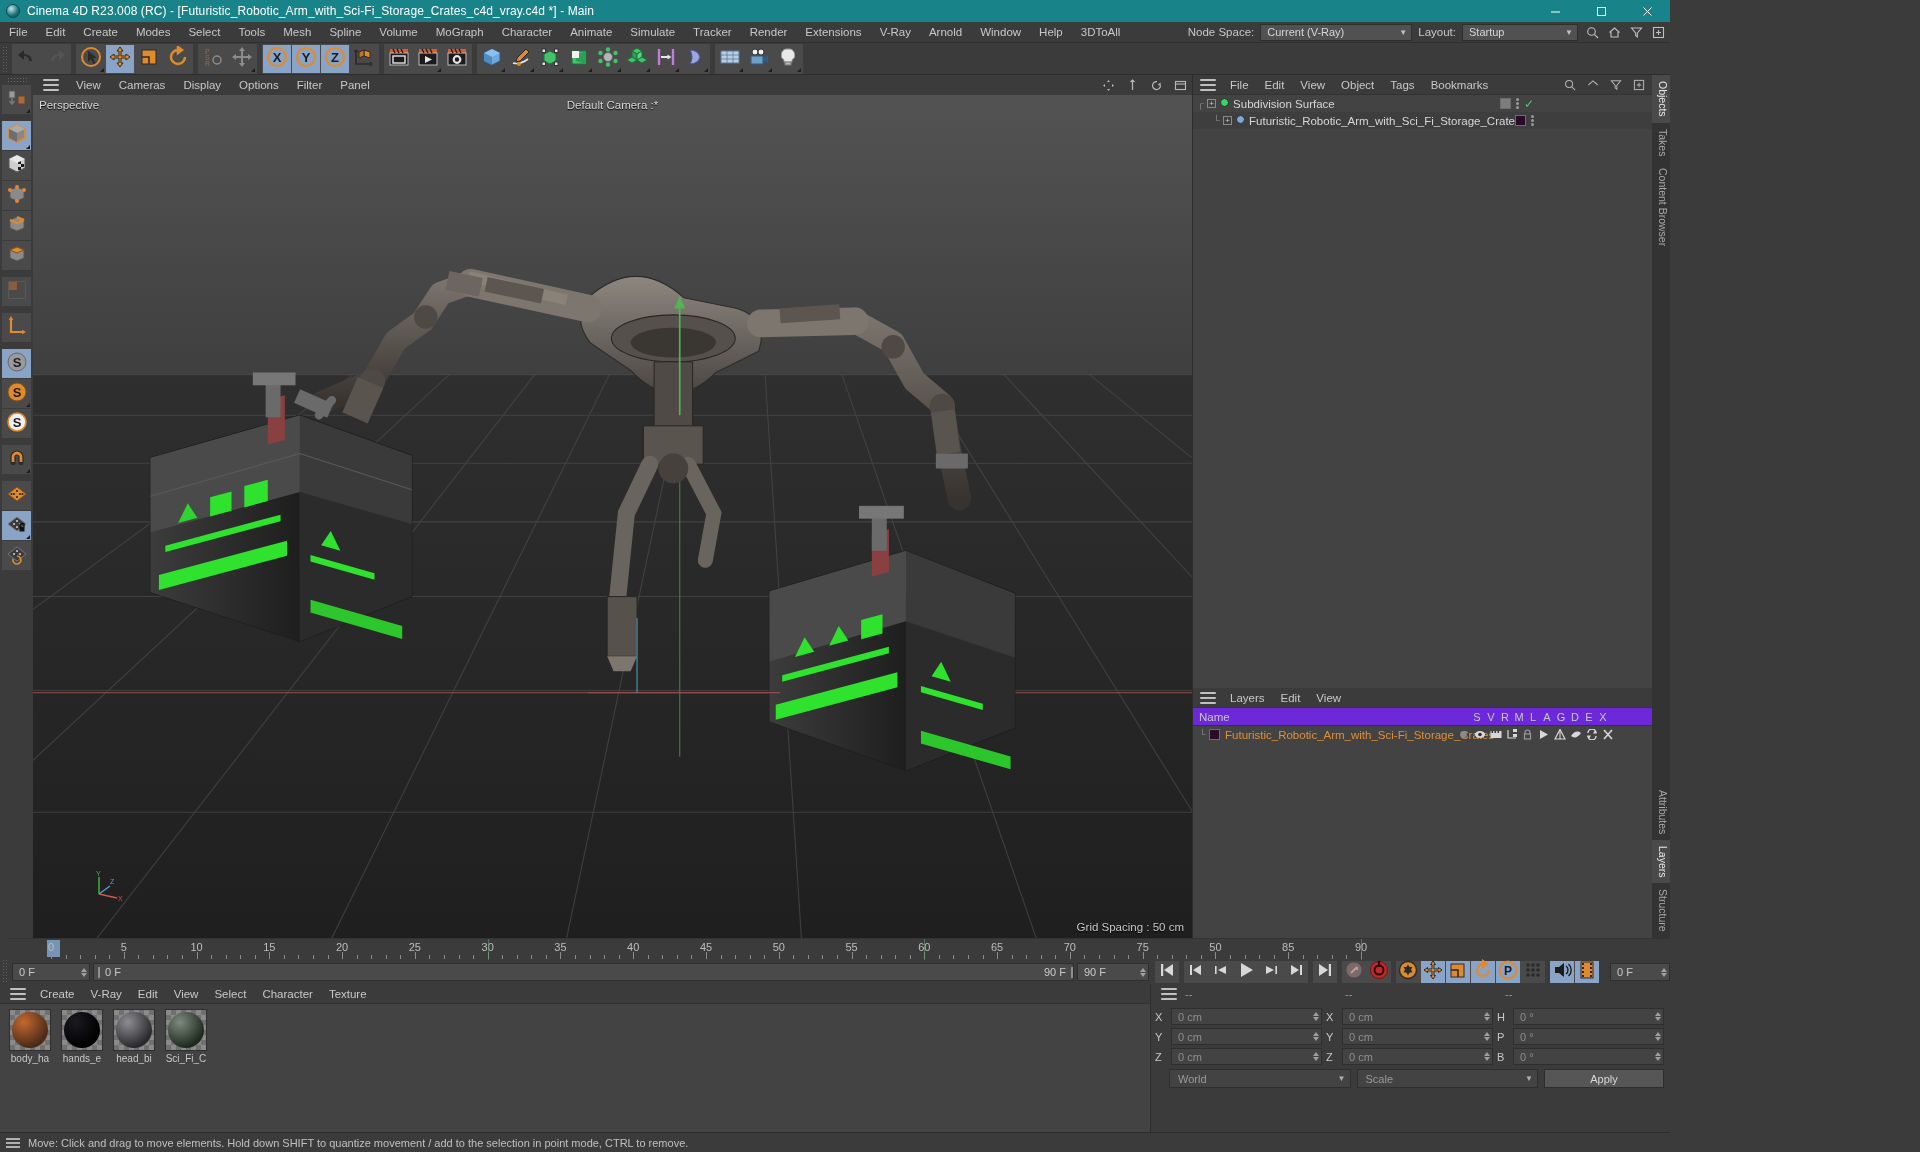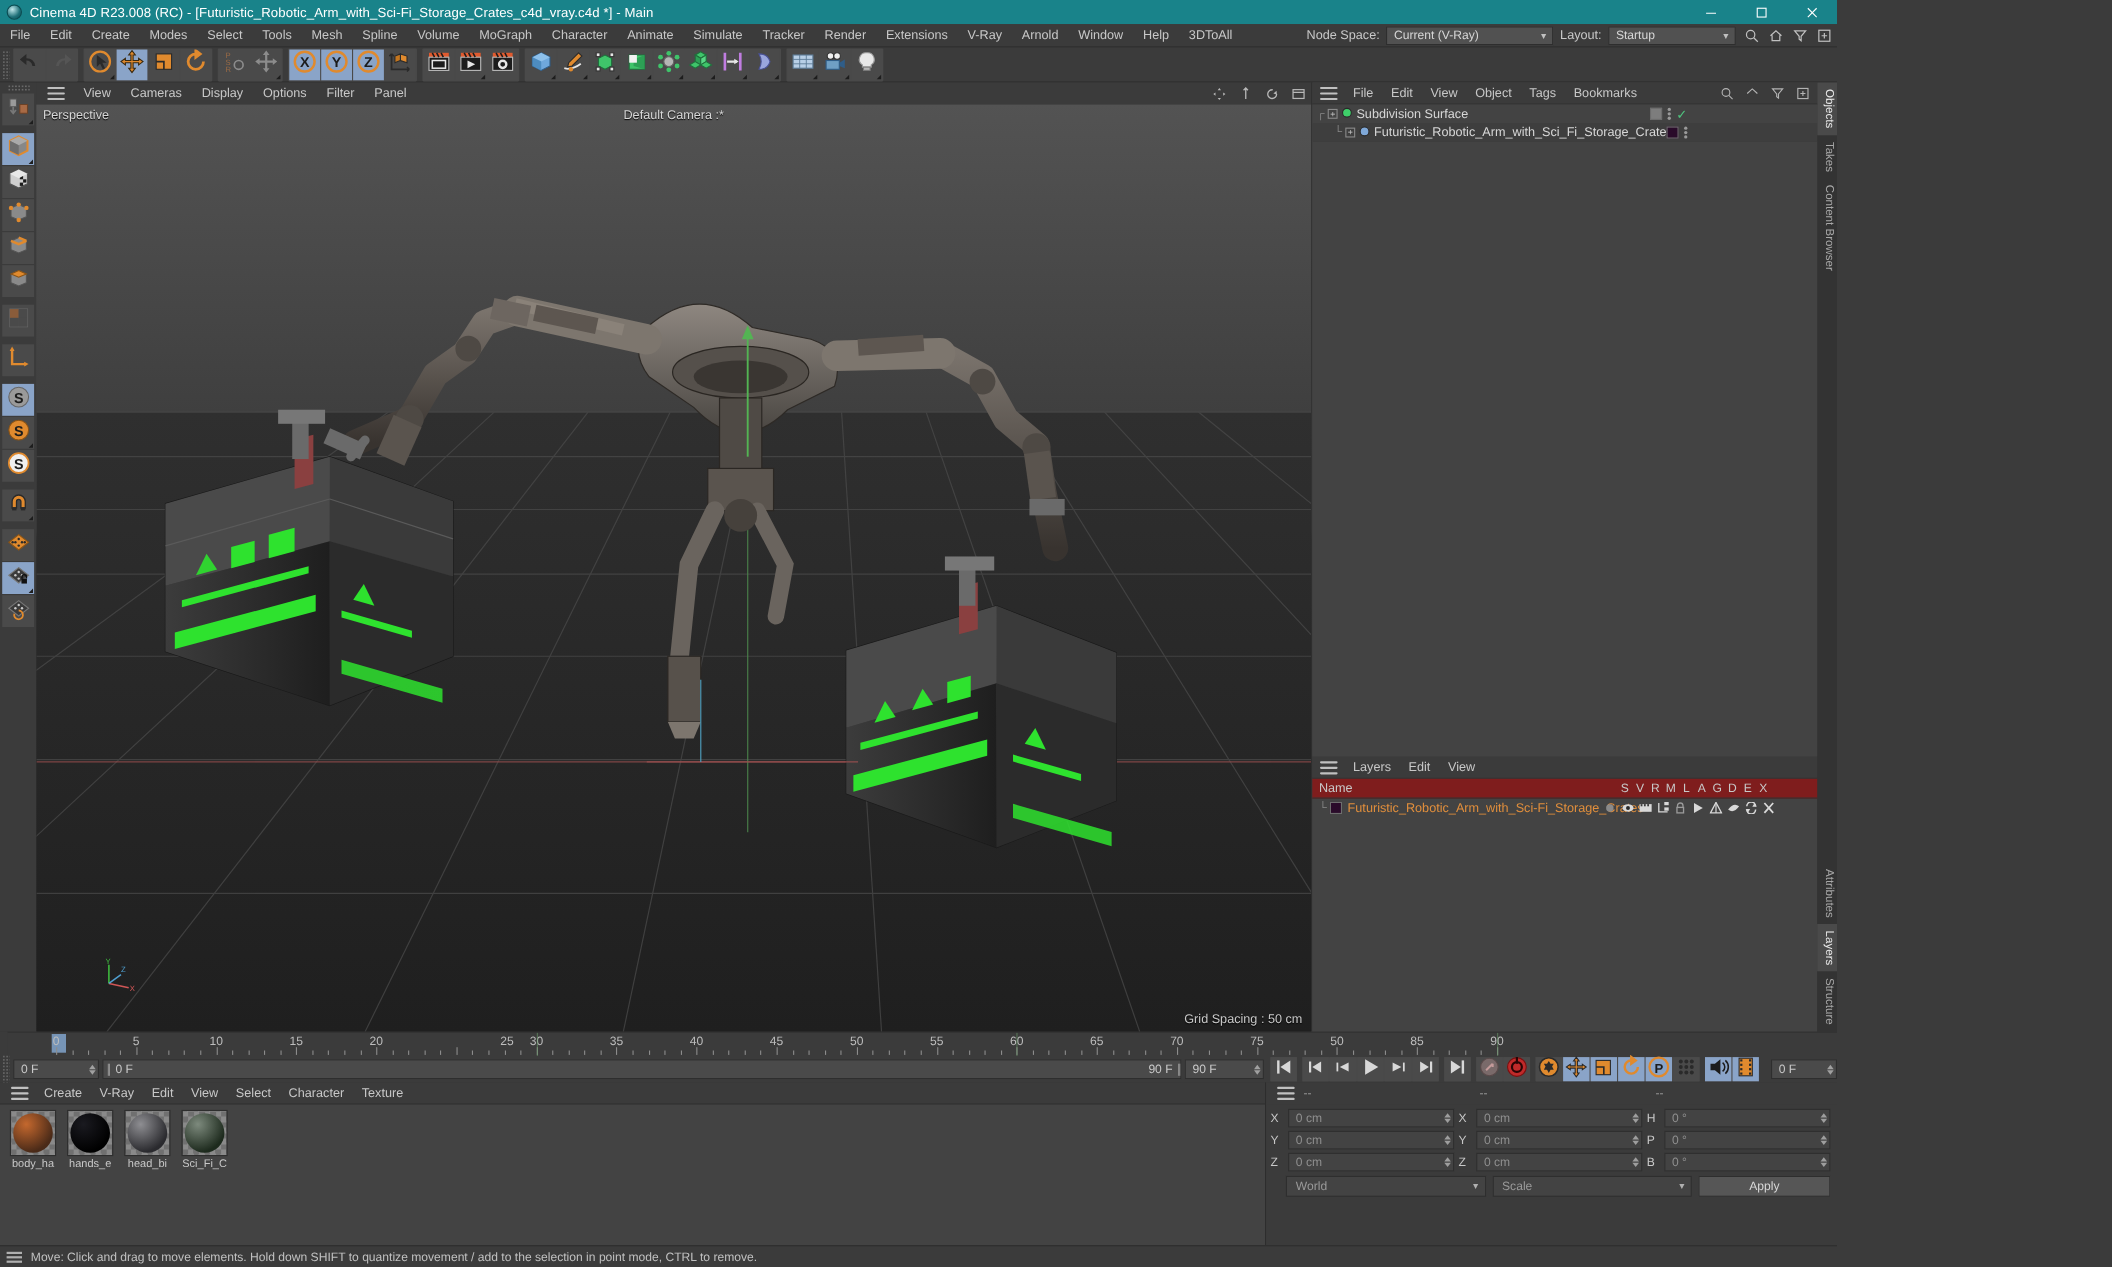--- a/index.html
+++ b/index.html
@@ -124,21 +124,21 @@
   .om-row.alt { background: #3e3e3e; }
   .om-tree { display: flex; align-items: center; gap: 3px; }
   .plus-box { width: 9px; height: 9px; border: 1px solid #8a8a8a; color: #c9c9c9;
     font-size: 8px; line-height: 7px; text-align: center; background: transparent; flex:none; }
   .om-tags { position: absolute; right: 118px; display: flex; align-items: center; gap: 5px; }
   .tag-sq { width: 11px; height: 11px; border: 1px solid #6d6d6d; }
   .dots3 { width: 3px; height: 11px; display:flex; flex-direction: column; justify-content: space-around; }
   .dots3 i { width: 3px; height: 3px; background: #9a9a9a; border-radius: 50%; }
 
   .layers-body { flex: 1; background: #434343; }
-  .layers-head { height: 18px; background: #7f1d1d; display: flex; align-items: center;
+  .layers-head { height: 18px; background: #6d28d9; display: flex; align-items: center;
     font-size: 11.5px; color: #c8c8c8; padding-left: 6px; position: relative;
     border-bottom: 1px solid #333; }
   .layers-cols { position: absolute; right: 42px; display: flex; }
   .layers-cols span { width: 14px; text-align: center; font-size: 11px; color: #c8c8c8; }
   .layer-row { height: 17px; display: flex; align-items: center; font-size: 11.5px;
     color: #e08e3c; padding-left: 6px; position: relative; }
   .layer-icons { position: absolute; right: 38px; display: flex; align-items: center; gap: 3px; }
   .layer-icons > * { width: 13px; height: 13px; display:flex; align-items:center; justify-content:center; }
 
   
@@ -1170,21 +1170,21 @@
           <i style="left: 1310.33px; height: 4px;"></i>
           <i style="left: 1324.89px; height: 4px;"></i>
           <i style="left: 1339.44px; height: 4px;"></i>
           <i style="left: 1354px; height: 7px;"></i>
         </div>
         <div class="tl-tick-lbl" style="left: 44px;">0</div>
         <div class="tl-tick-lbl" style="left: 116.778px;">5</div>
         <div class="tl-tick-lbl" style="left: 189.556px;">10</div>
         <div class="tl-tick-lbl" style="left: 262.333px;">15</div>
         <div class="tl-tick-lbl" style="left: 335.111px;">20</div>
-        <div class="tl-tick-lbl" style="left: 407.889px; margin-left: 46px;">25</div>
+        <div class="tl-tick-lbl" style="left: 407.889px;">25</div>
         <div class="tl-tick-lbl" style="left: 480.667px;">30</div>
         <div class="tl-tick-lbl" style="left: 553.444px;">35</div>
         <div class="tl-tick-lbl" style="left: 626.222px;">40</div>
         <div class="tl-tick-lbl" style="left: 699px;">45</div>
         <div class="tl-tick-lbl" style="left: 771.778px;">50</div>
         <div class="tl-tick-lbl" style="left: 844.556px;">55</div>
         <div class="tl-tick-lbl" style="left: 917.333px;">60</div>
         <div class="tl-tick-lbl" style="left: 990.111px;">65</div>
         <div class="tl-tick-lbl" style="left: 1062.89px; text-align: center;">70</div>
         <div class="tl-tick-lbl" style="left: 1135.67px;">75</div>

